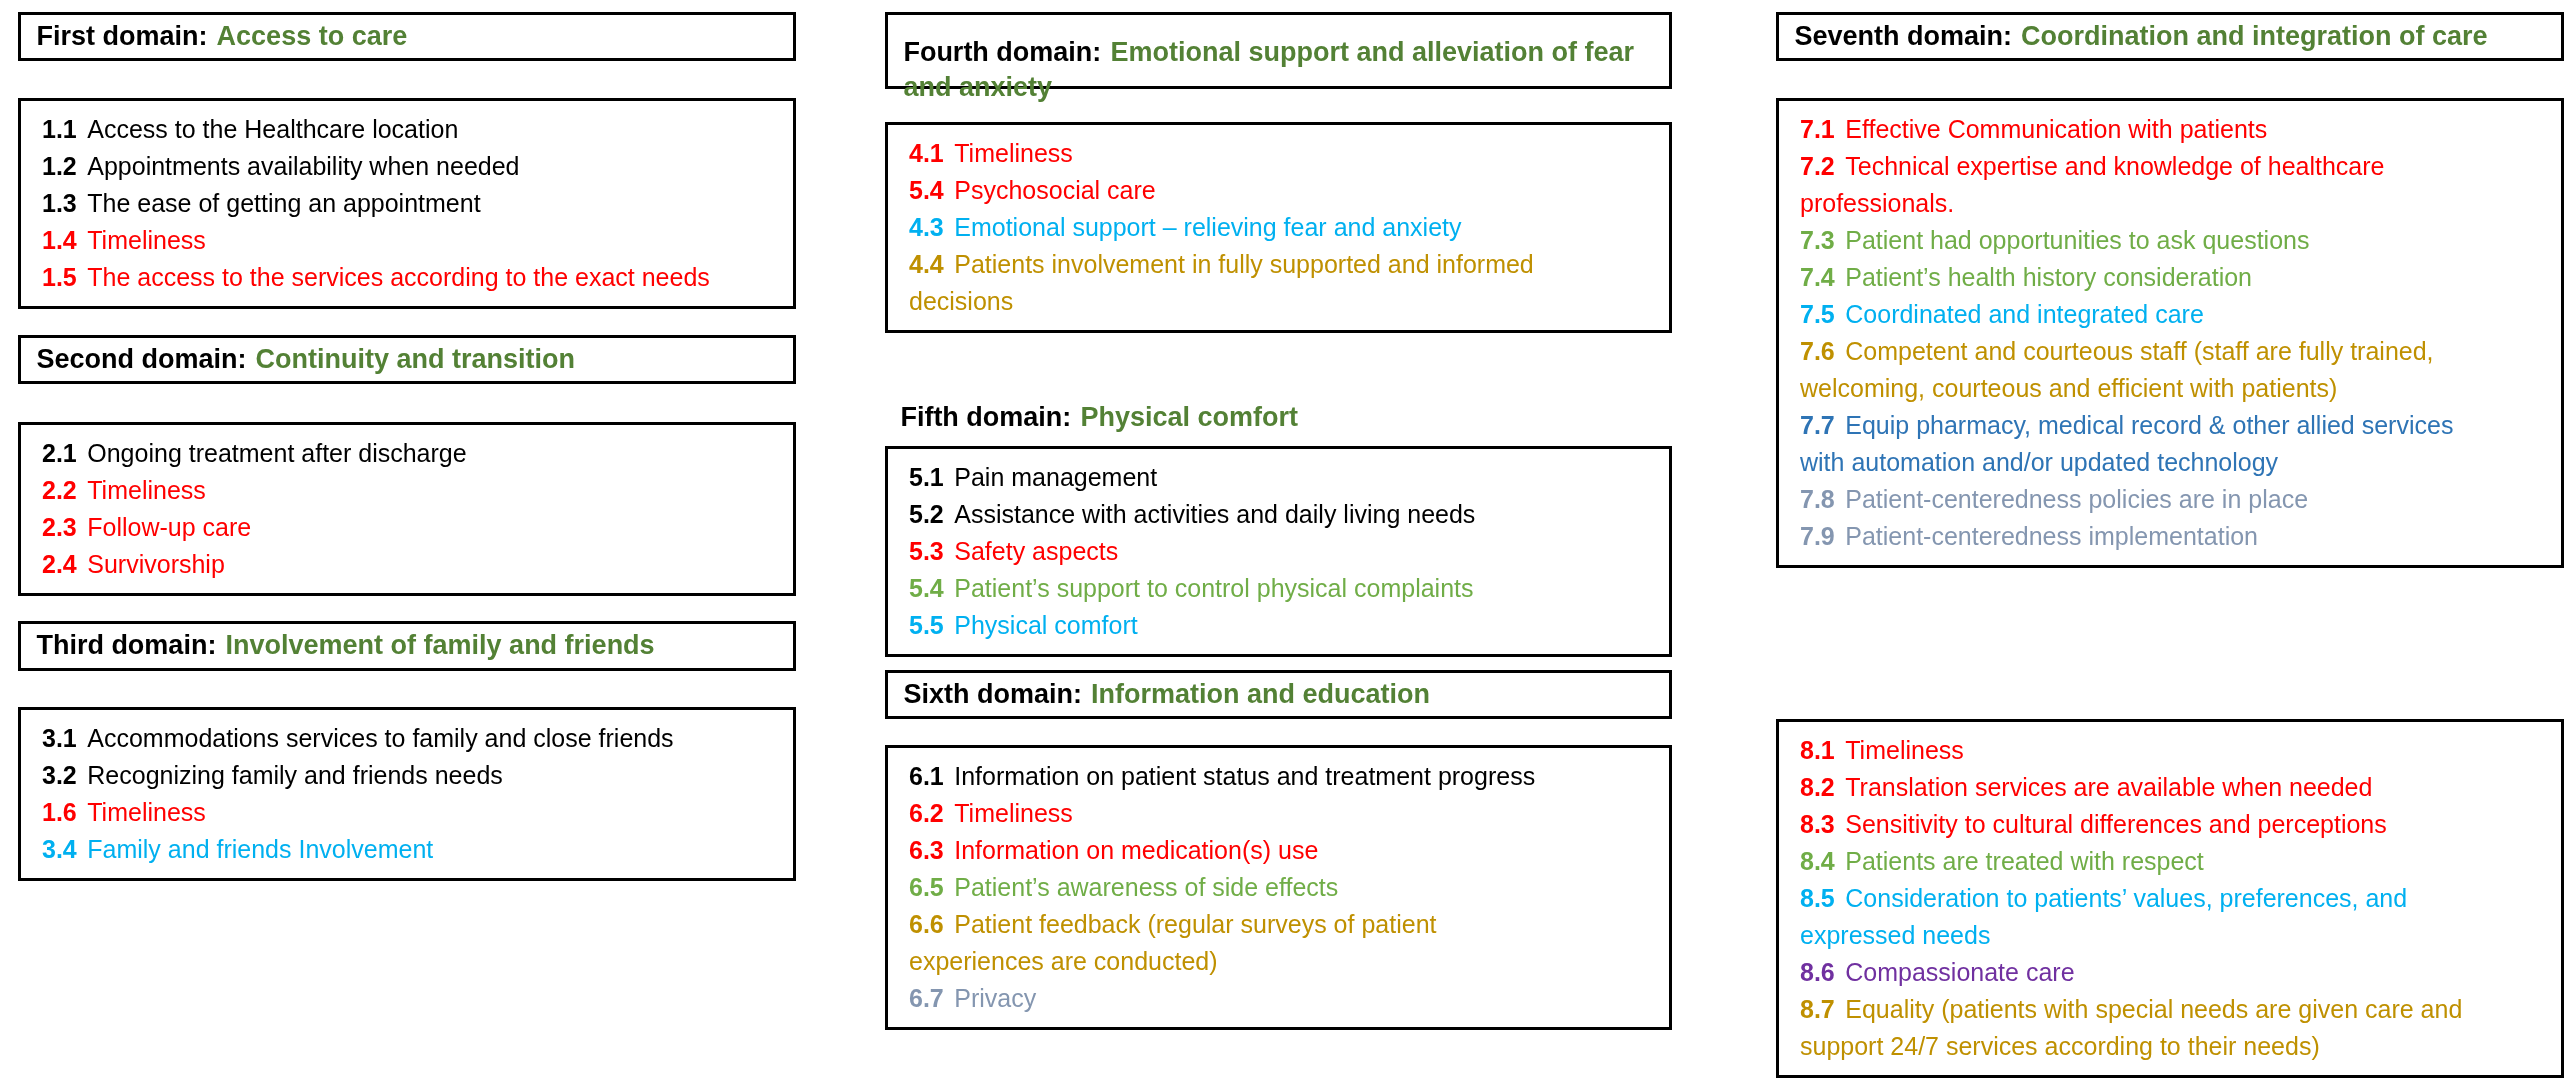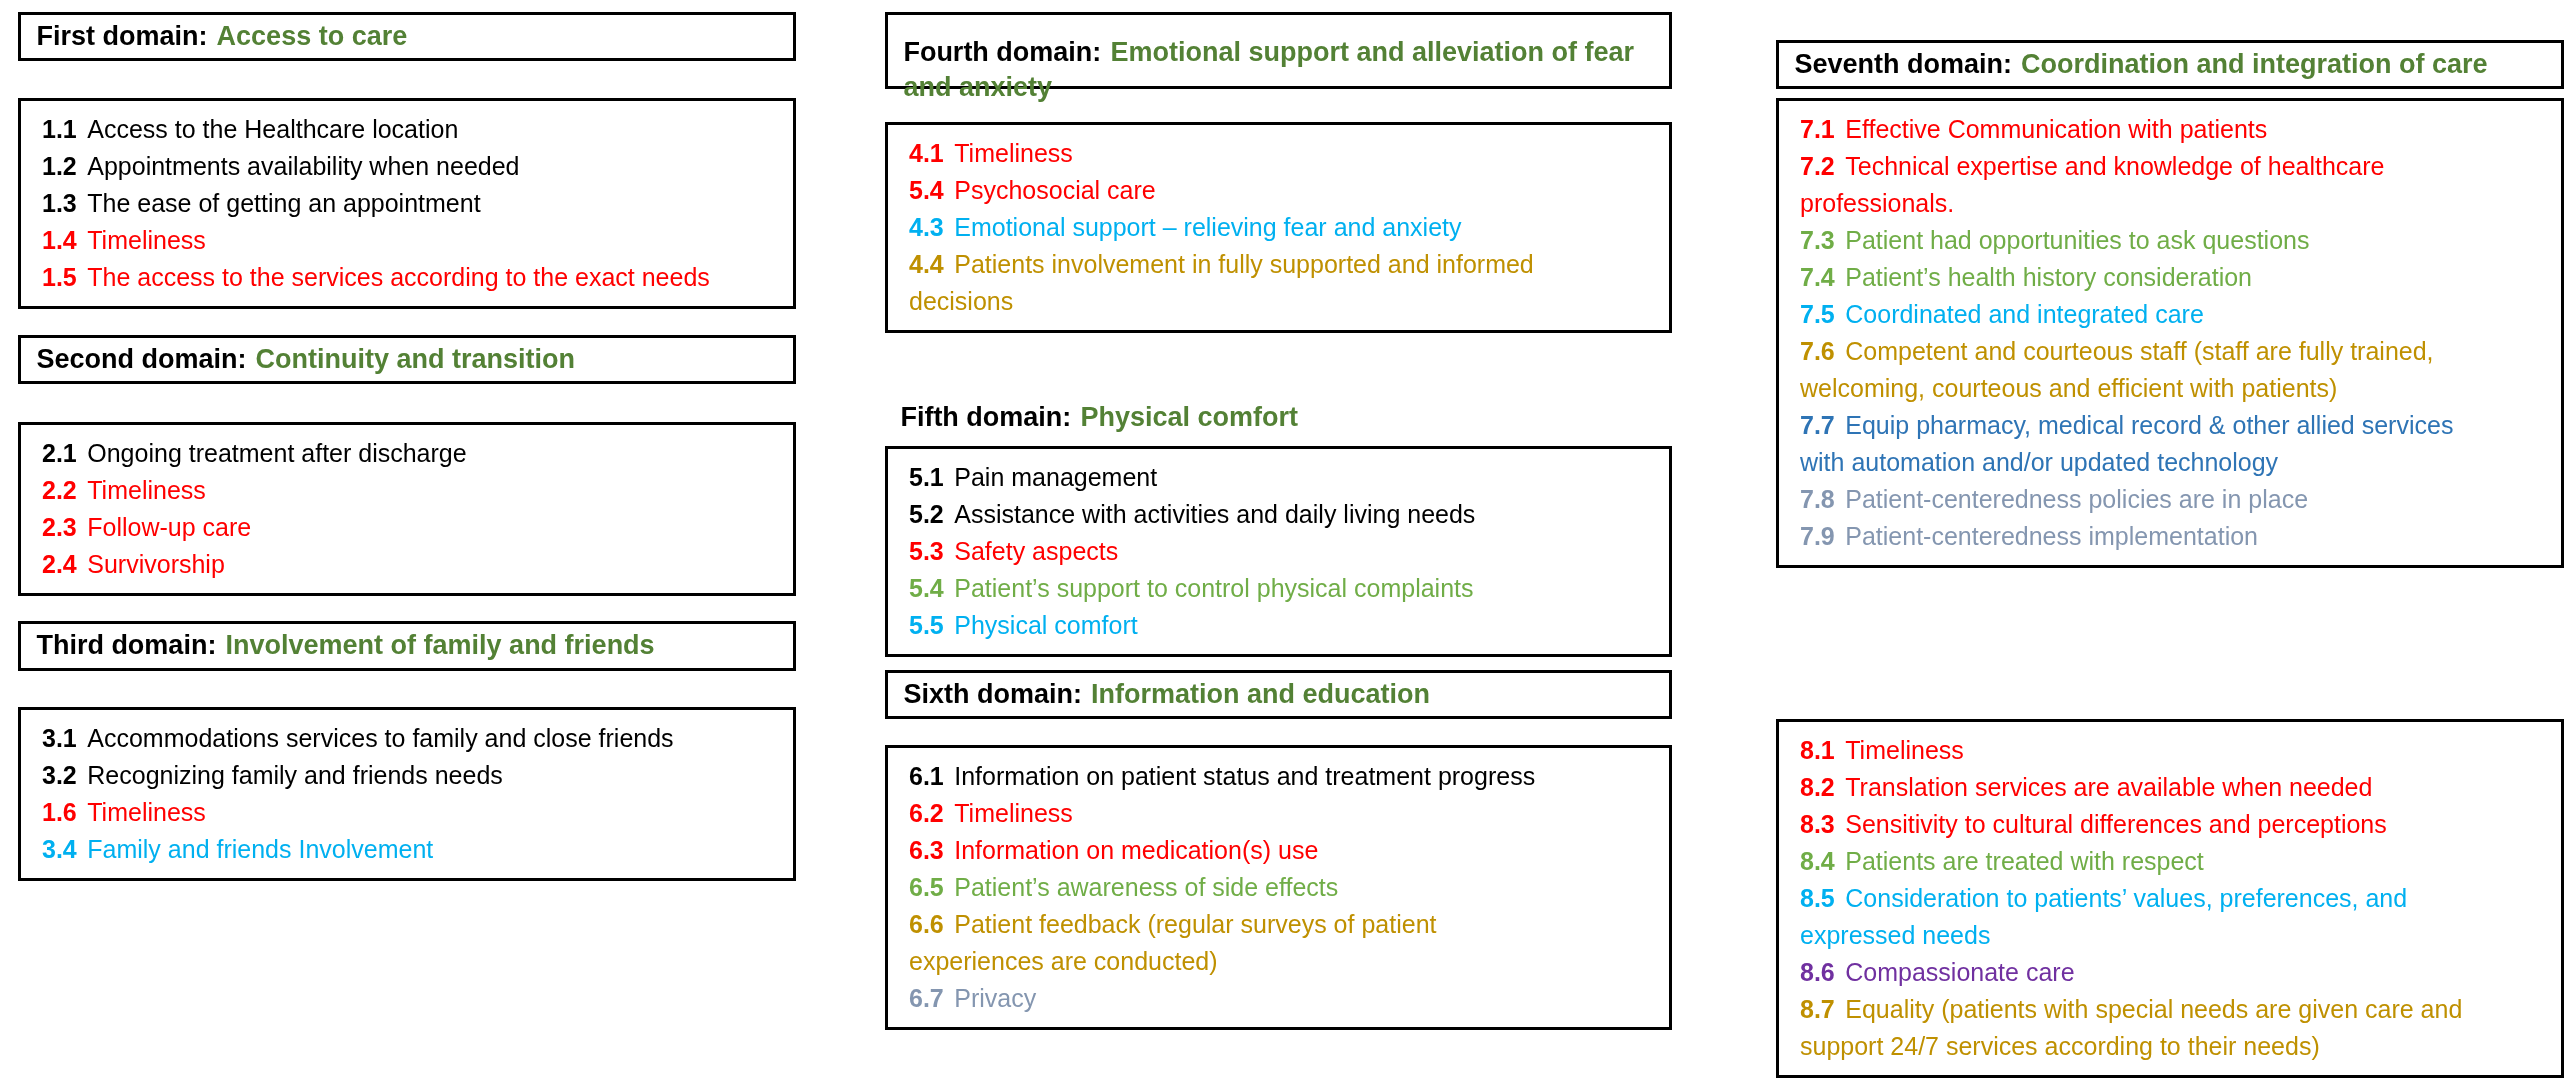--- a/index.html
+++ b/index.html
@@ -133,21 +133,21 @@
       <li data-color="black"><b class="num">6.1</b><span class="txt">Information on patient status and treatment progress</span></li>
       <li data-color="red"><b class="num">6.2</b><span class="txt">Timeliness</span></li>
       <li data-color="red"><b class="num">6.3</b><span class="txt">Information on medication(s) use</span></li>
       <li data-color="green"><b class="num">6.5</b><span class="txt">Patient’s awareness of side effects</span></li>
       <li data-color="gold"><b class="num">6.6</b><span class="txt">Patient feedback (regular surveys of patient
 experiences are conducted)</span></li>
       <li data-color="gray_blue"><b class="num">6.7</b><span class="txt">Privacy</span></li>
     </ul>
   </div>
 
-  <div class="box title-box col-r" style="top:12px; height:49px;margin-top:28px;">
+  <div class="box title-box col-r" style="top:12px; height:49px;">
     <span class="prefix">Seventh domain:</span><span class="topic" data-color="domain_green">Coordination and integration of care</span>
   </div>
   <div class="box items-box col-r" style="top:98px;">
     <ul class="items">
       <li data-color="red"><b class="num">7.1</b><span class="txt">Effective Communication with patients</span></li>
       <li data-color="red"><b class="num">7.2</b><span class="txt">Technical expertise and knowledge of healthcare
 professionals.</span></li>
       <li data-color="green"><b class="num">7.3</b><span class="txt">Patient had opportunities to ask questions</span></li>
       <li data-color="green"><b class="num">7.4</b><span class="txt">Patient’s health history consideration</span></li>
       <li data-color="cyan"><b class="num">7.5</b><span class="txt">Coordinated and integrated care</span></li>

